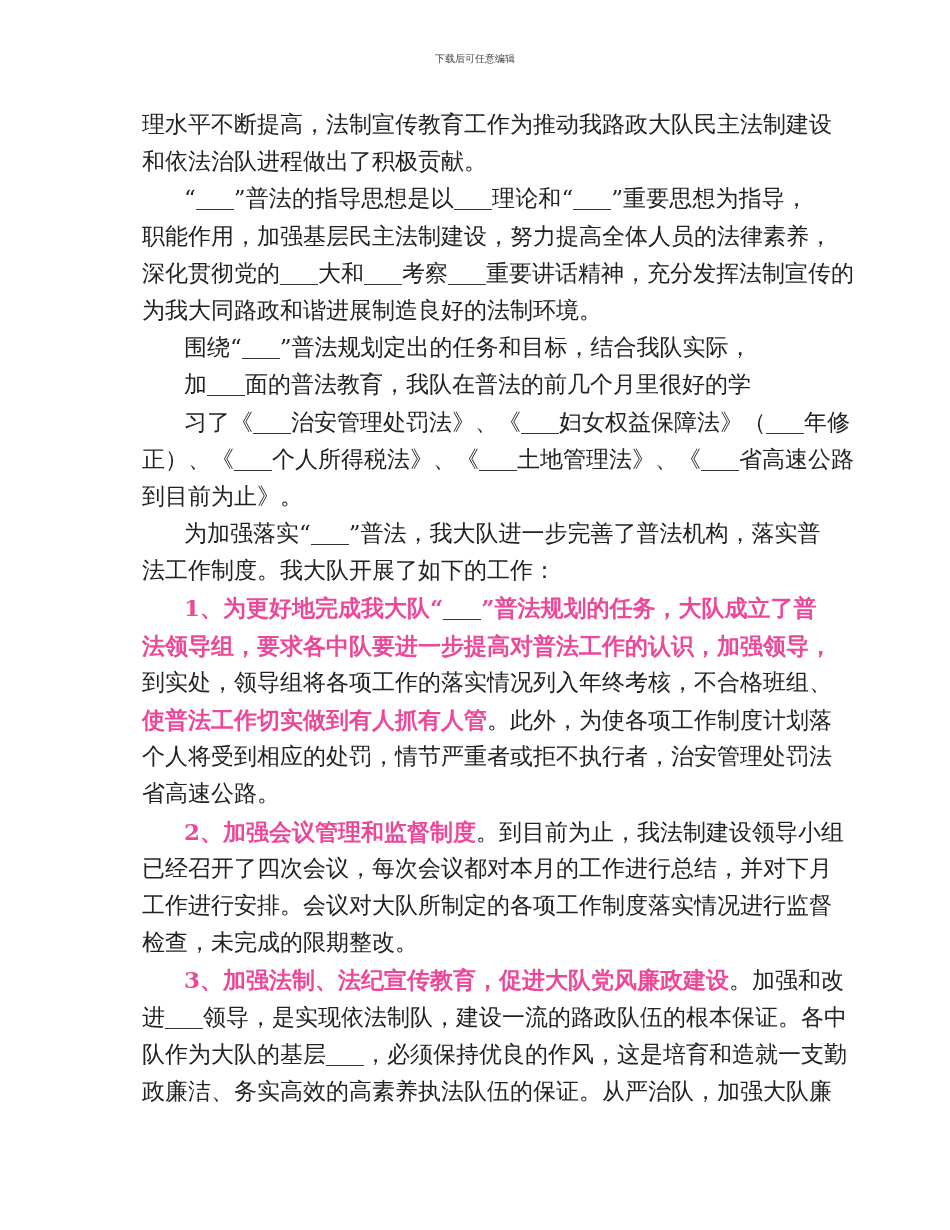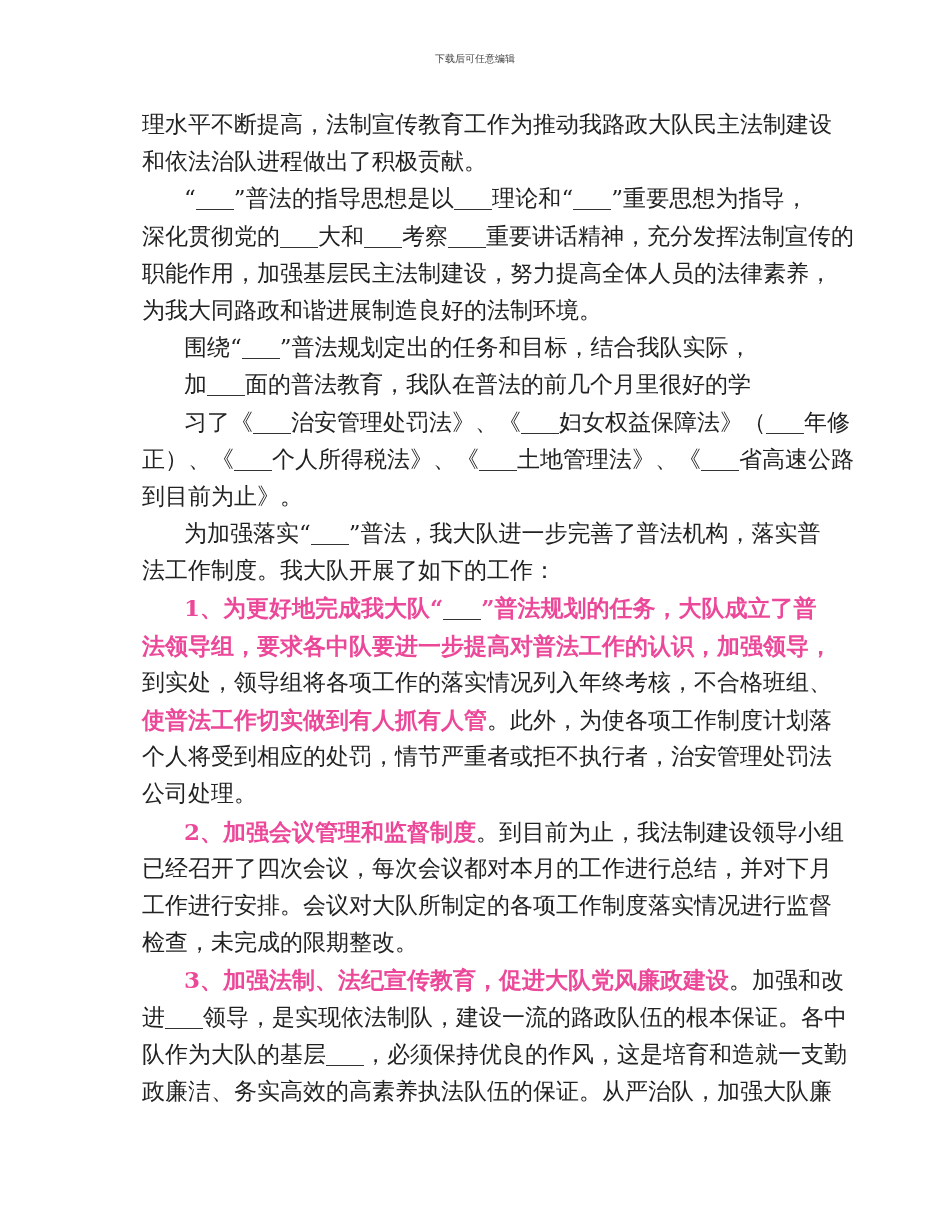--- a/index.html
+++ b/index.html
@@ -17,36 +17,36 @@
 </style>
 </head>
 <body>
 
 <div class="header">下载后可任意编辑</div>
 
 <div class="page" id="page">
     <div class="line"><span>理水平不断提高，法制宣传教育工作为推动我路政大队民主法制建设</span></div>
     <div class="line last"><span>和依法治队进程做出了积极贡献。</span></div>
     <div class="line indent"><span>“</span><span class="blank"></span><span>”普法的指导思想是以</span><span class="blank"></span><span>理论和“</span><span class="blank"></span><span>”重要思想为指导，</span></div>
+    <div class="line"><span>职能作用，加强基层民主法制建设，努力提高全体人员的法律素养，</span></div>
     <div class="line"><span>深化贯彻党的</span><span class="blank"></span><span>大和</span><span class="blank"></span><span>考察</span><span class="blank"></span><span>重要讲话精神，充分发挥法制宣传的</span></div>
-    <div class="line"><span>职能作用，加强基层民主法制建设，努力提高全体人员的法律素养，</span></div>
     <div class="line last"><span>为我大同路政和谐进展制造良好的法制环境。</span></div>
     <div class="line indent last"><span>围绕“</span><span class="blank"></span><span>”普法规划定出的任务和目标，结合我队实际，</span></div>
     <div class="line indent last"><span>加</span><span class="blank"></span><span>面的普法教育，我队在普法的前几个月里很好的学</span></div>
     <div class="line indent"><span>习了《</span><span class="blank"></span><span>治安管理处罚法》、《</span><span class="blank"></span><span>妇女权益保障法》（</span><span class="blank"></span><span>年修</span></div>
     <div class="line"><span>正）、《</span><span class="blank"></span><span>个人所得税法》、《</span><span class="blank"></span><span>土地管理法》、《</span><span class="blank"></span><span>省高速公路</span></div>
     <div class="line last"><span>到目前为止》。</span></div>
     <div class="line indent"><span>为加强落实“</span><span class="blank"></span><span>”普法，我大队进一步完善了普法机构，落实普</span></div>
     <div class="line last"><span>法工作制度。我大队开展了如下的工作：</span></div>
     <div class="line indent"><span class="b">1、为更好地完成我大队“</span><span class="blank"></span><span class="b">”普法规划的任务，大队成立了普</span></div>
     <div class="line"><span class="b">法领导组，要求各中队要进一步提高对普法工作的认识，加强领导，</span></div>
     <div class="line"><span>到实处，领导组将各项工作的落实情况列入年终考核，不合格班组、</span></div>
     <div class="line"><span class="b">使普法工作切实做到有人抓有人管</span><span>。此外，为使各项工作制度计划落</span></div>
     <div class="line"><span>个人将受到相应的处罚，情节严重者或拒不执行者，治安管理处罚法</span></div>
-    <div class="line last"><span>公司处理。</span></div>
+    <div class="line last"><span>省高速公路。</span></div>
     <div class="line indent"><span class="b">2、加强会议管理和监督制度</span><span>。到目前为止，我法制建设领导小组</span></div>
     <div class="line"><span>已经召开了四次会议，每次会议都对本月的工作进行总结，并对下月</span></div>
     <div class="line"><span>工作进行安排。会议对大队所制定的各项工作制度落实情况进行监督</span></div>
     <div class="line last"><span>检查，未完成的限期整改。</span></div>
     <div class="line indent"><span class="b">3、加强法制、法纪宣传教育，促进大队党风廉政建设</span><span>。加强和改</span></div>
     <div class="line"><span>进</span><span class="blank"></span><span>领导，是实现依法制队，建设一流的路政队伍的根本保证。各中</span></div>
     <div class="line"><span>队作为大队的基层</span><span class="blank"></span><span>，必须保持优良的作风，这是培育和造就一支勤</span></div>
     <div class="line"><span>政廉洁、务实高效的高素养执法队伍的保证。从严治队，加强大队廉</span></div>
   </div>
 

